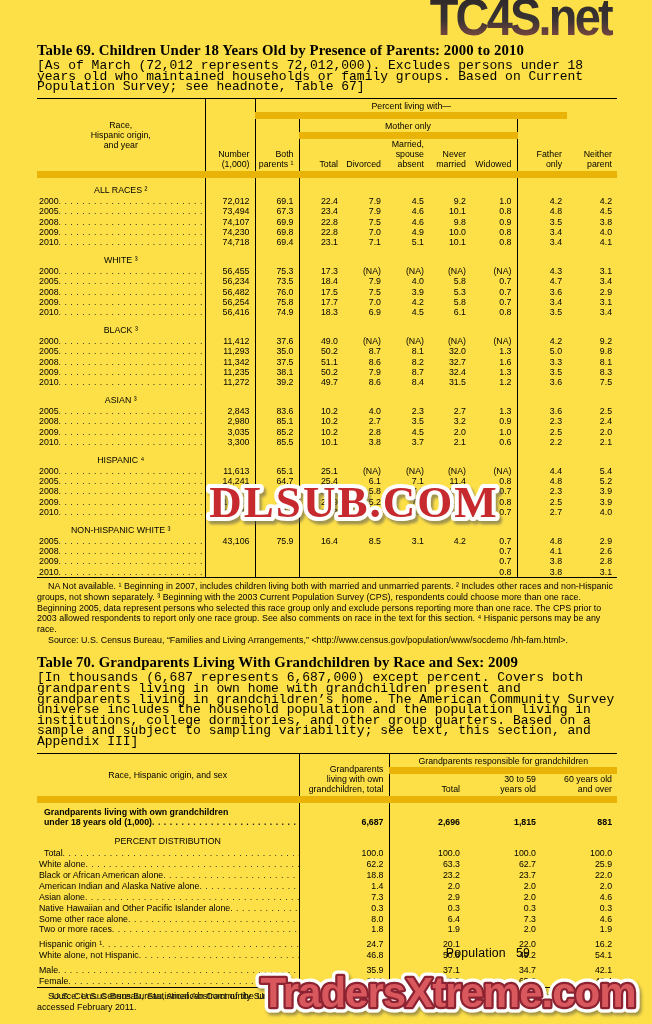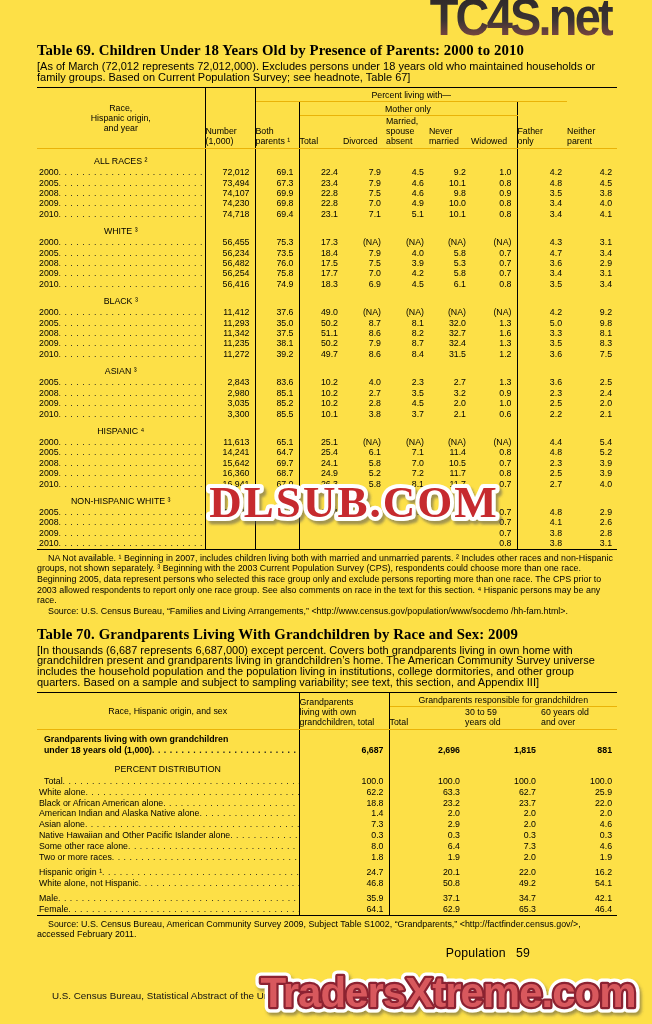--- a/index.html
+++ b/index.html
@@ -3,31 +3,31 @@
 <meta charset="utf-8">
 <style>
   html,body{margin:0;padding:0;background:#9a9a9a;}
   .page{position:relative;width:652px;height:1024px;margin:0 auto;background:#fde047;
         overflow:hidden;font-family:"Liberation Sans",sans-serif;color:#000;
         -webkit-font-smoothing:antialiased;}
   .content{padding:42px 35px 0 37px;}
 
   .t-title{font-family:"Liberation Serif",serif;font-weight:bold;font-size:14.8px;
            line-height:16px;margin:0 0 3px 0;letter-spacing:.1px;}
-  .headnote{font-size:11px;line-height:10.6px;margin:0 0 5px 0;}
+  .headnote{font-size:13px;line-height:10.6px;margin:0 0 5px 0;font-family:Liberation Mono, monospace;}
 
   table{border-collapse:collapse;table-layout:fixed;width:580px;}
   .dtable{border-top:1.5px solid #000;border-bottom:1.5px solid #000;}
   th,td{font-size:8.8px;font-weight:normal;padding:0;vertical-align:bottom;
         overflow:hidden;}
   th{white-space:pre-line;}
   .vr{border-right:1px solid #000;}
-  .hb{border-bottom:1px solid #eab308;}
+  .hb{border-bottom:7px solid #eab308;}
   .grp{text-align:center;padding:2px 0 1px 0;}
-  .rb{text-align:left;padding-right:5px;padding-bottom:2px;}
+  .rb{text-align:right;padding-right:5px;padding-bottom:2px;}
   .ctr{text-align:center;vertical-align:middle;}
   .num{text-align:right;padding-right:5px;}
   .b{font-weight:bold;}
   .datarow td{height:10.4px;line-height:10.4px;}
   .secrow td{height:15px;line-height:12px;padding-top:3px;text-align:center;}
   .lead{display:flex;align-items:baseline;white-space:nowrap;overflow:hidden;}
   .yr{flex:0 0 auto;padding-left:2px;}
   .ind{padding-left:7px;text-align:right;}
   .dots{flex:1 1 auto;overflow:hidden;white-space:nowrap;color:#222;}
   .dots::after{content:" . . . . . . . . . . . . . . . . . . . . . . . . . . . . . . . . . . . . . . . . . . . . . . . .";

